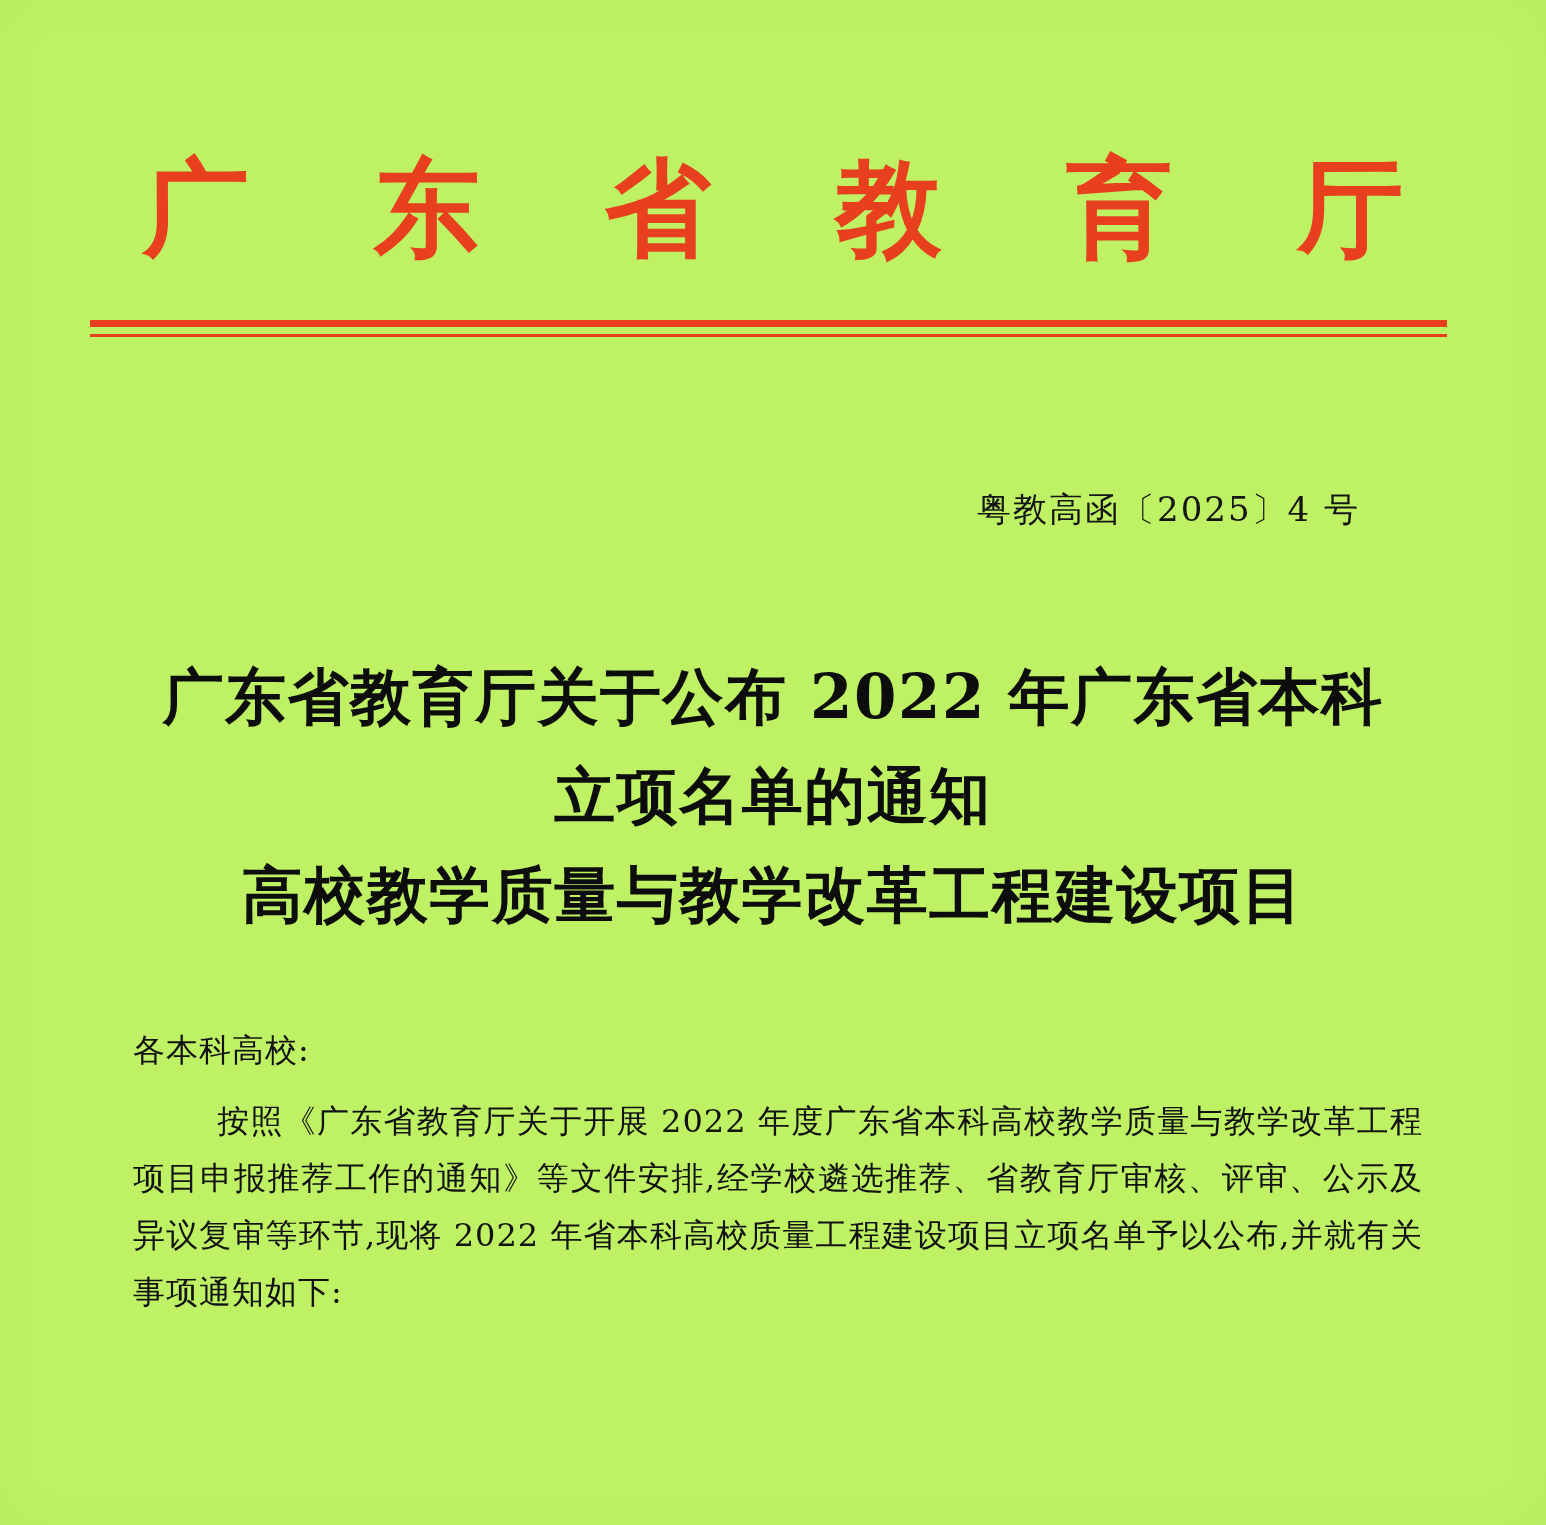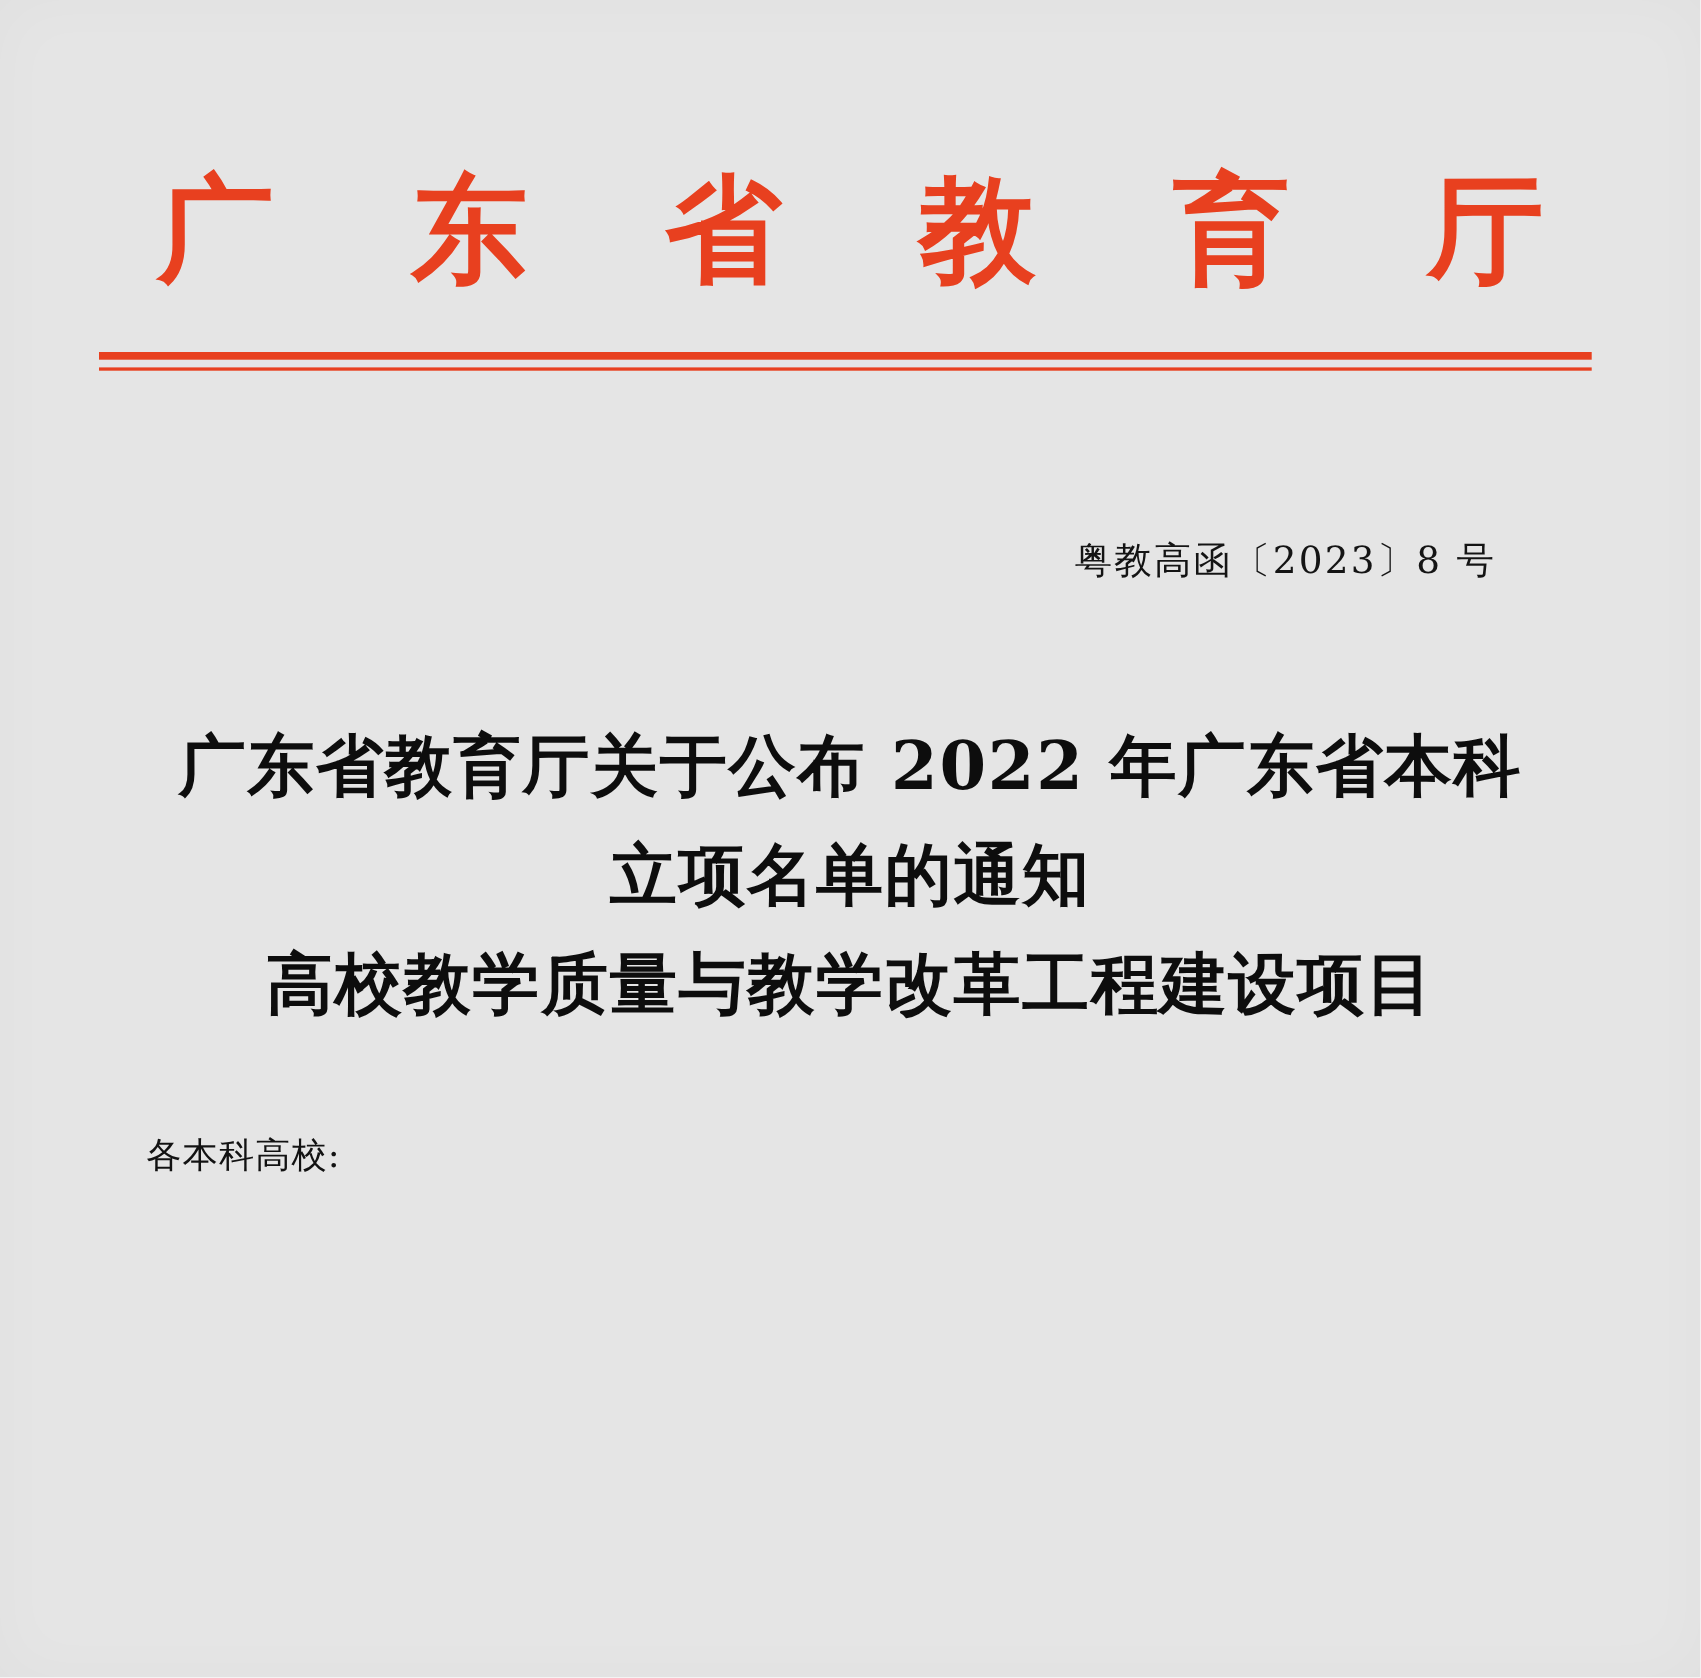--- a/index.html
+++ b/index.html
@@ -7,21 +7,21 @@
     padding: 0;
     background: #ffffff;
   }
   body {
     font-family: "DejaVu Serif", "Liberation Serif", serif;
   }
   .page {
     position: relative;
     width: 1546px;
     height: 1525px;
-    background: #e5e5e5;
+    background: #bef264;
     overflow: hidden;
   }
 
   
   .letterhead {
     position: absolute;
     left: 0;
     top: 150px;
     width: 100%;
     text-align: center;
@@ -123,26 +123,27 @@
   <div class="letterhead">
     <div class="letterhead-title">广 东 省 教 育 厅</div>
   </div>
 
   <div class="letterhead-rule-wrap">
     <div class="rule-thick"></div>
     <div class="rule-gap"></div>
     <div class="rule-thin"></div>
   </div>
 
-  <div class="doc-number">粤教高函〔2023〕8 号</div>
+  <div class="doc-number">粤教高函〔2025〕4 号</div>
 
   <div class="title-block">
     <div class="title-line">广东省教育厅关于公布 2022 年广东省本科</div>
     <div class="title-line">立项名单的通知</div>
     <div class="title-line">高校教学质量与教学改革工程建设项目</div>
   </div>
 
   <div class="body-block">
     <p class="salutation">各本科高校:</p>
+    <p class="para"><span class="indent"></span><span>按照《广东省教育厅关于开展 2022 年度广东省本科高校教学质量与教学改革工程项目申报推荐工作的通知》等文件安排,经学校遴选推荐、省教育厅审核、评审、公示及异议复审等环节,现将 2022 年省本科高校质量工程建设项目立项名单予以公布,并就有关事项通知如下:</span></p>
   </div>
 
   <div class="edge-shadow"></div>
 </div>
 
 </body></html>

